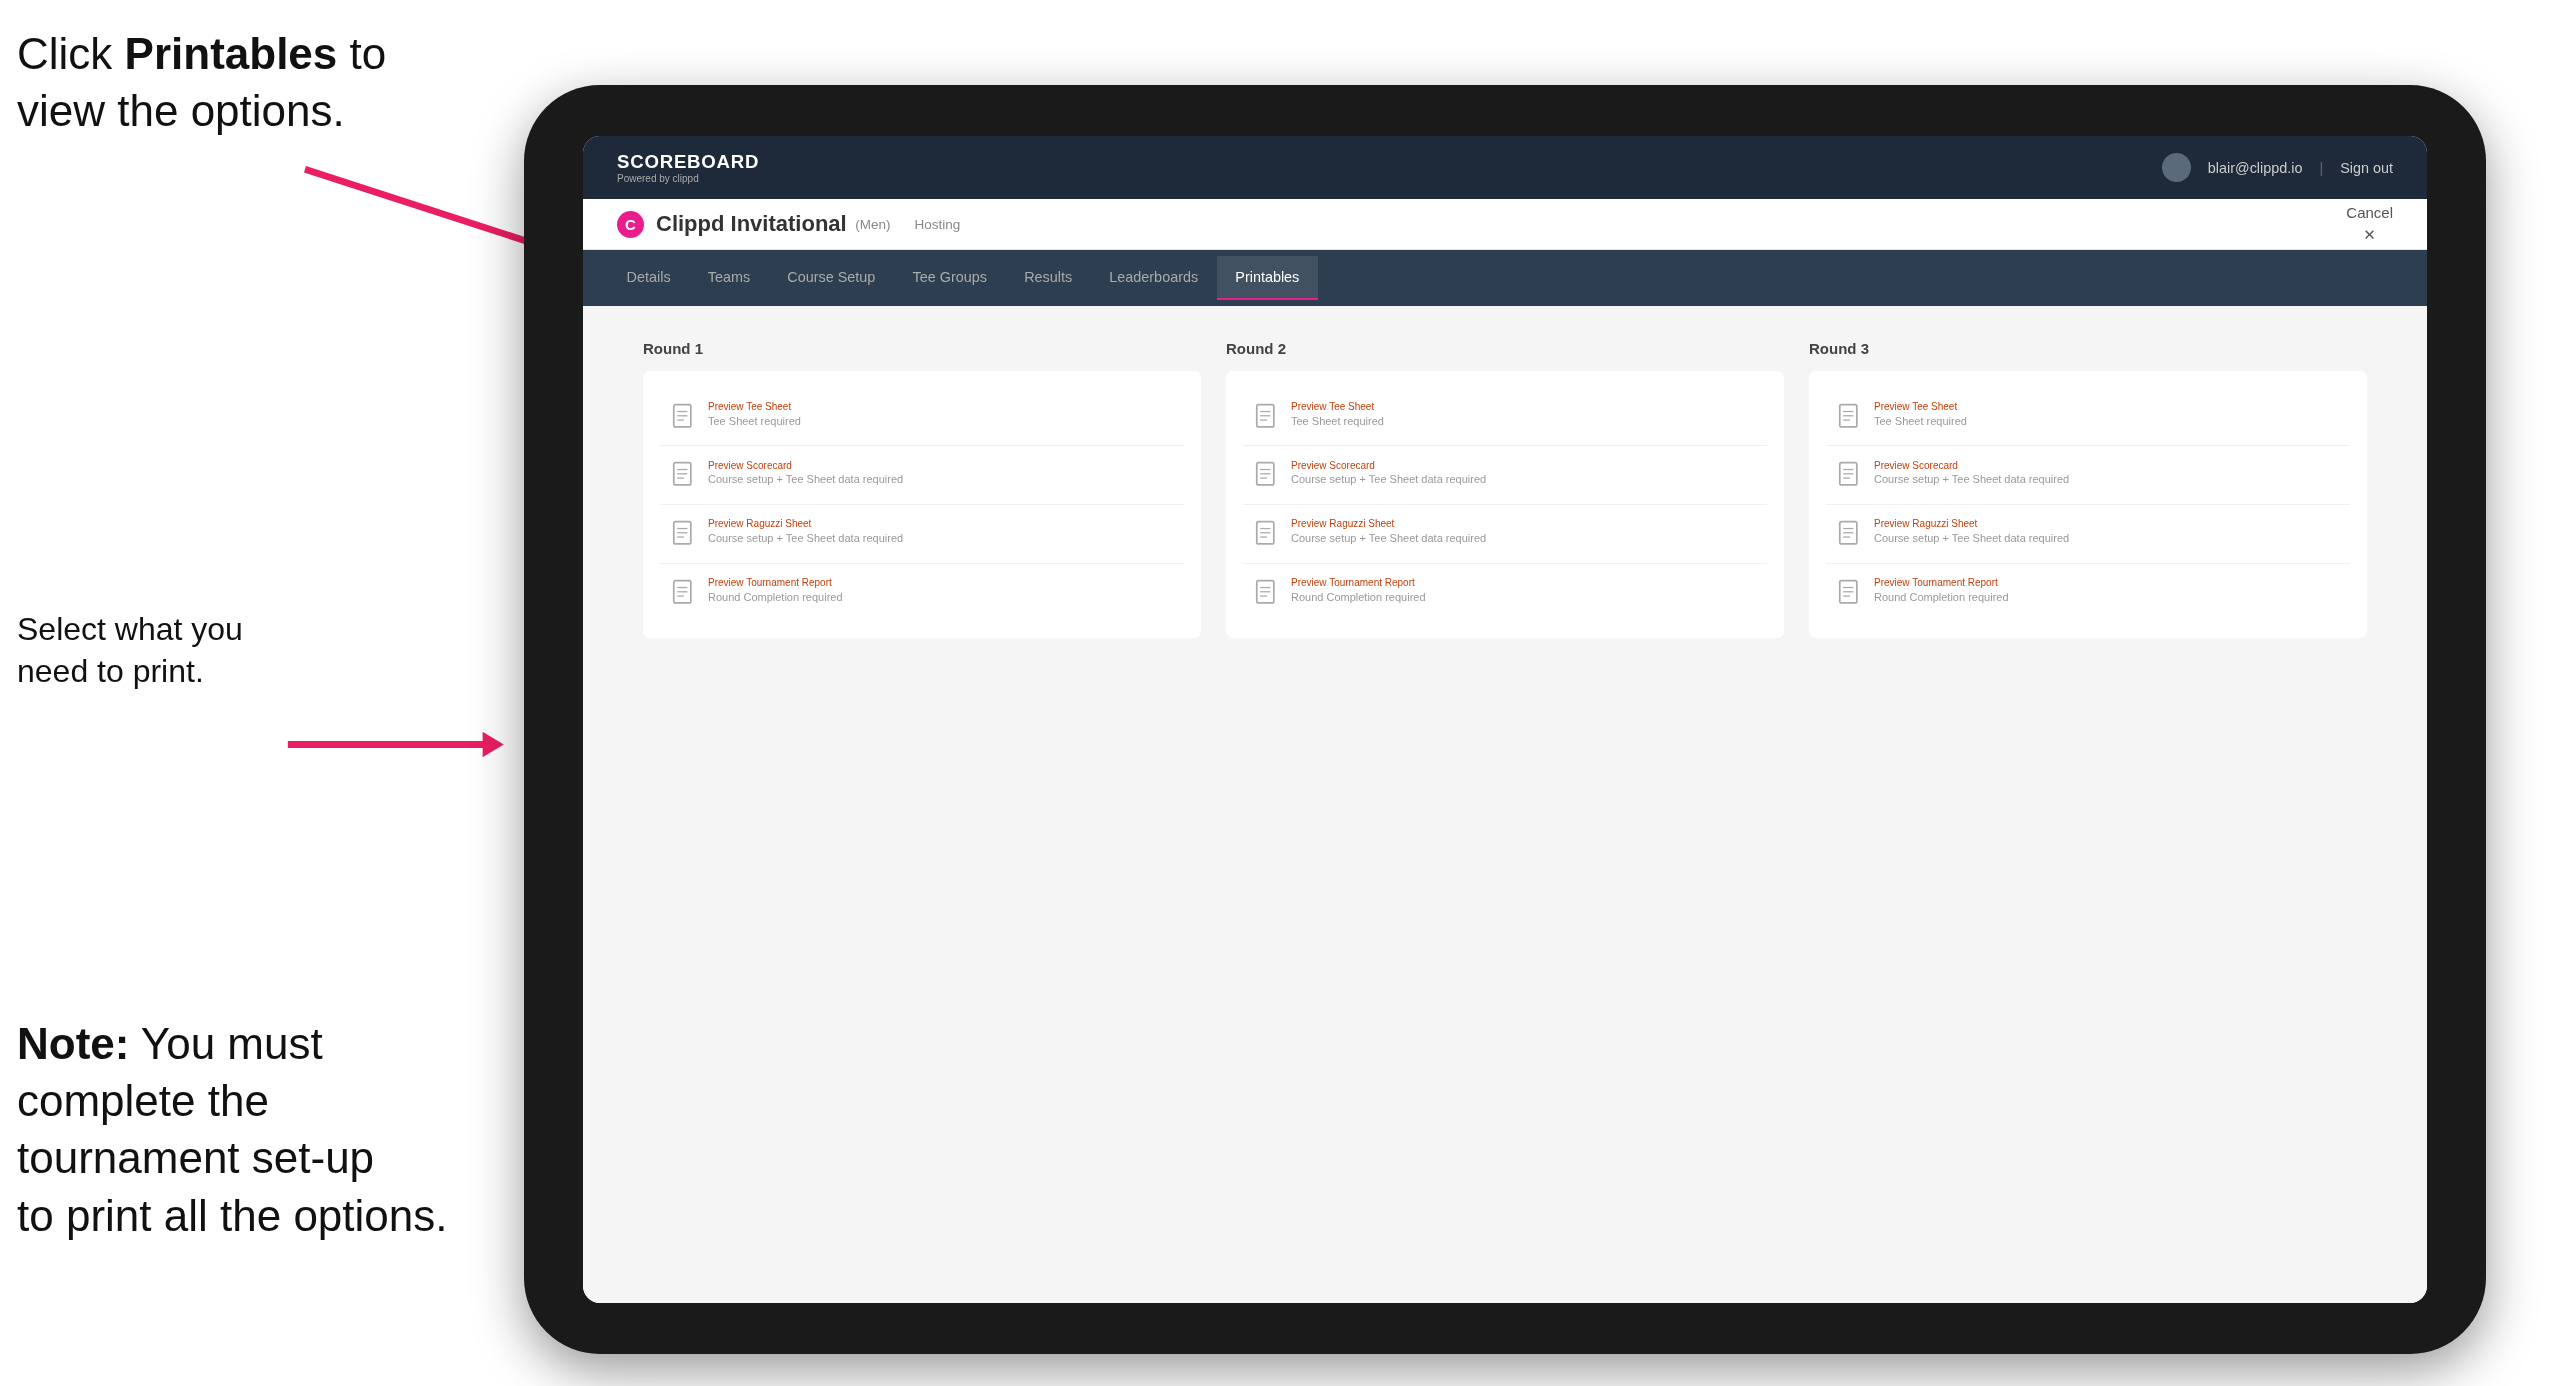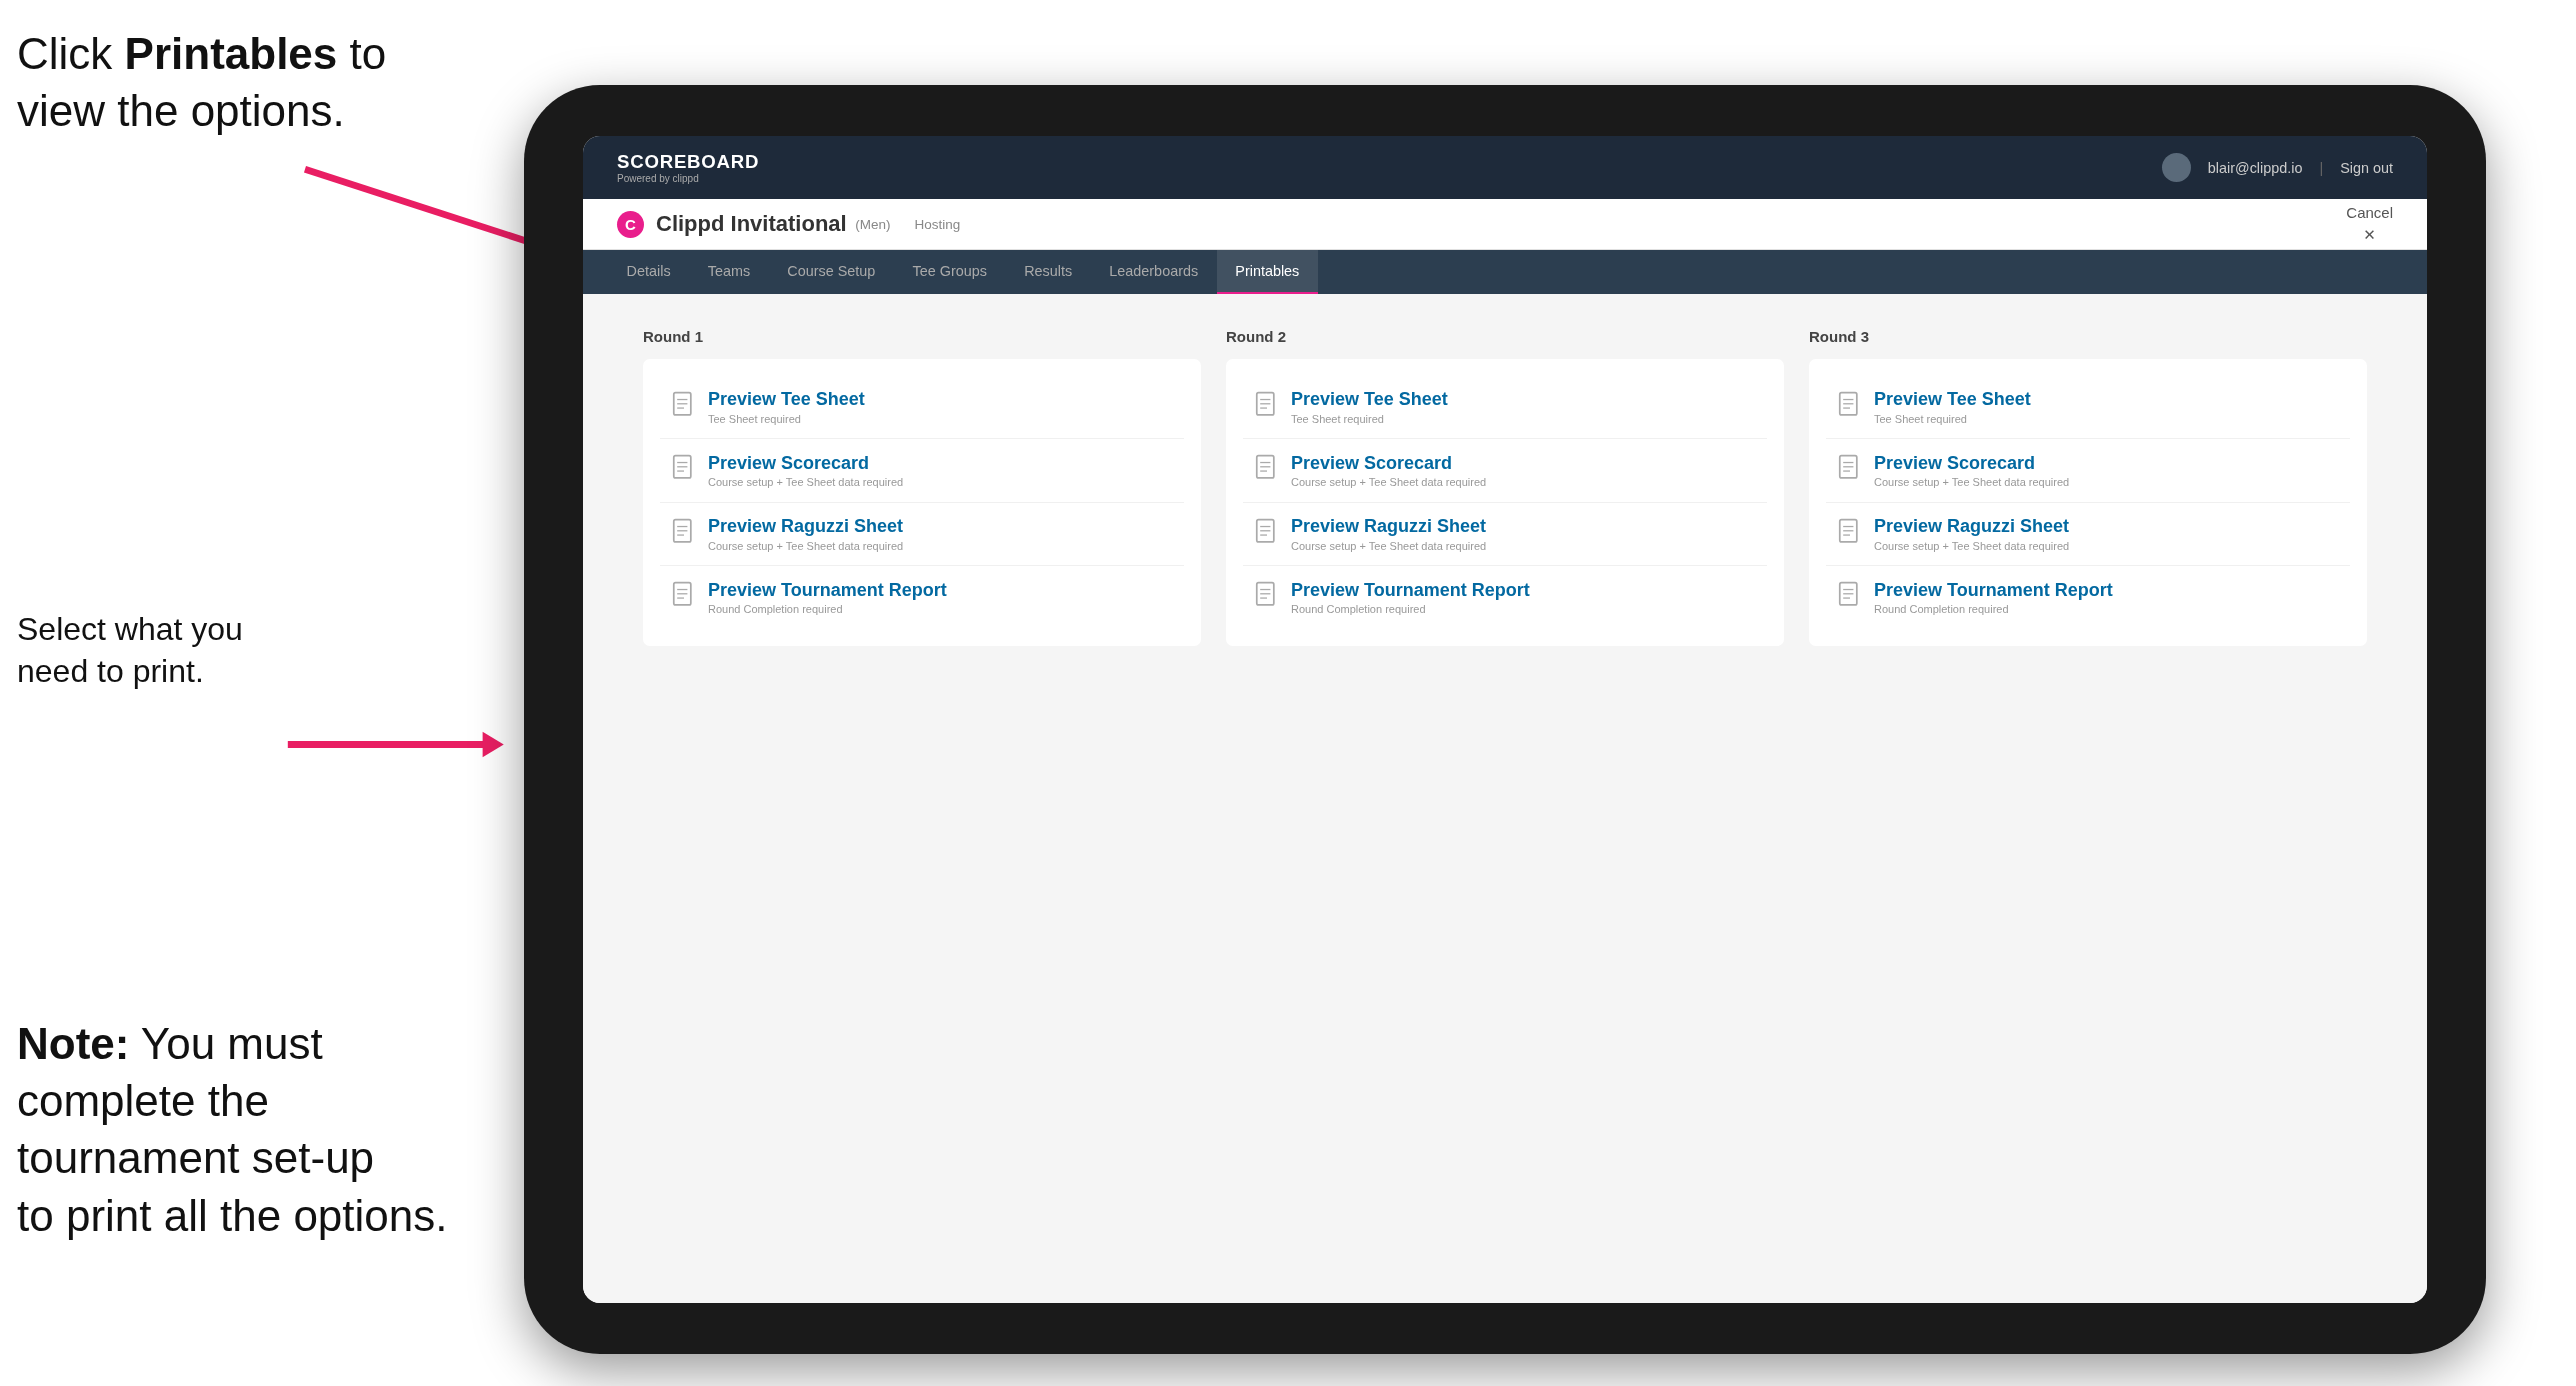--- a/index.html
+++ b/index.html
@@ -201,21 +201,21 @@
       cursor: pointer;
       display: flex;
       align-items: center;
       gap: 5px;
       flex-direction: column;
     }
 
     
     .tabs-bar {
       background: #2c3e50;
-      height: 44px;
+      height: 56px;
       display: flex;
       align-items: center;
       padding: 0 25px;
       flex-shrink: 0;
     }
     .tab {
       color: #aaaaaa;
       font-size: 14.4px;
       padding: 0 18.6px;
       height: 44px;
@@ -274,23 +274,23 @@
 
     .print-icon {
       width: 24px;
       height: 29px;
       flex-shrink: 0;
       margin-top: 1.7px;
     }
 
     .print-item-text {}
     .print-item-title {
-      font-size: 18px;
-      font-weight: 700;
-      color: #0369a1;
+      font-size: 10px;
+      font-weight: 400;
+      color: #c2410c;
       margin-bottom: 2.5px;
     }
     .print-item-sub {
       font-size: 11px;
       color: #999;
     }
   </style>
 </head>
 <body>
 

